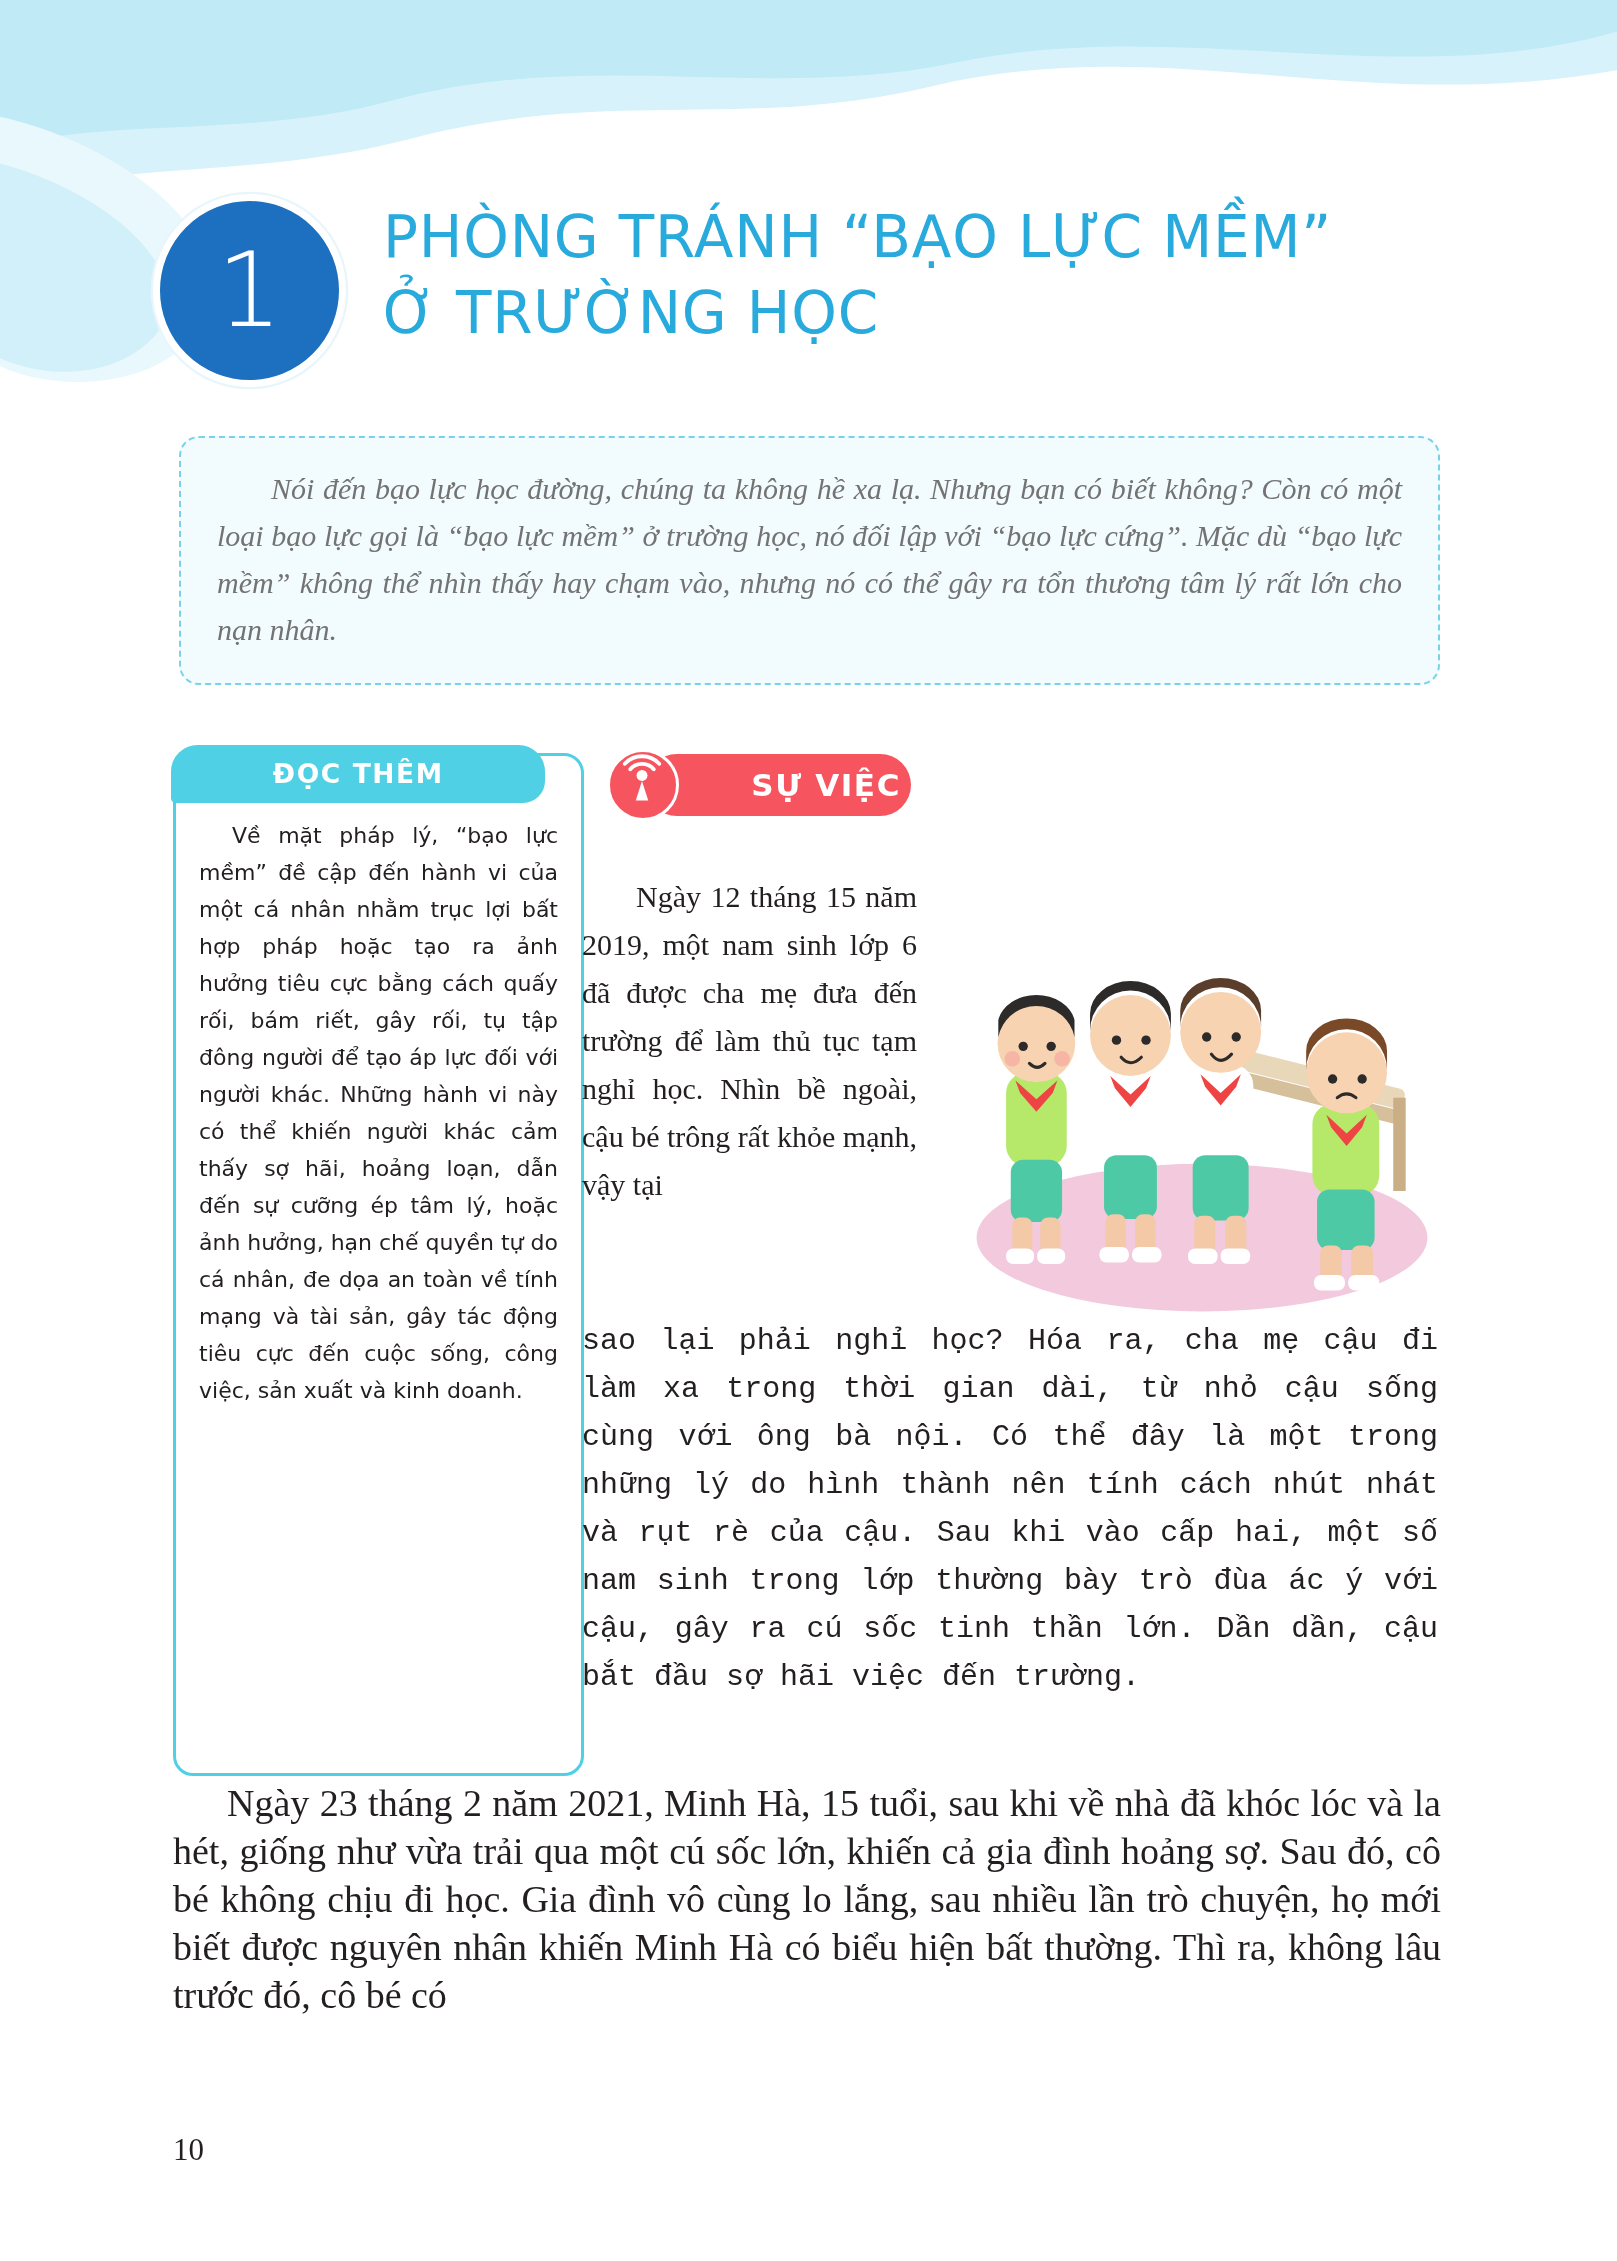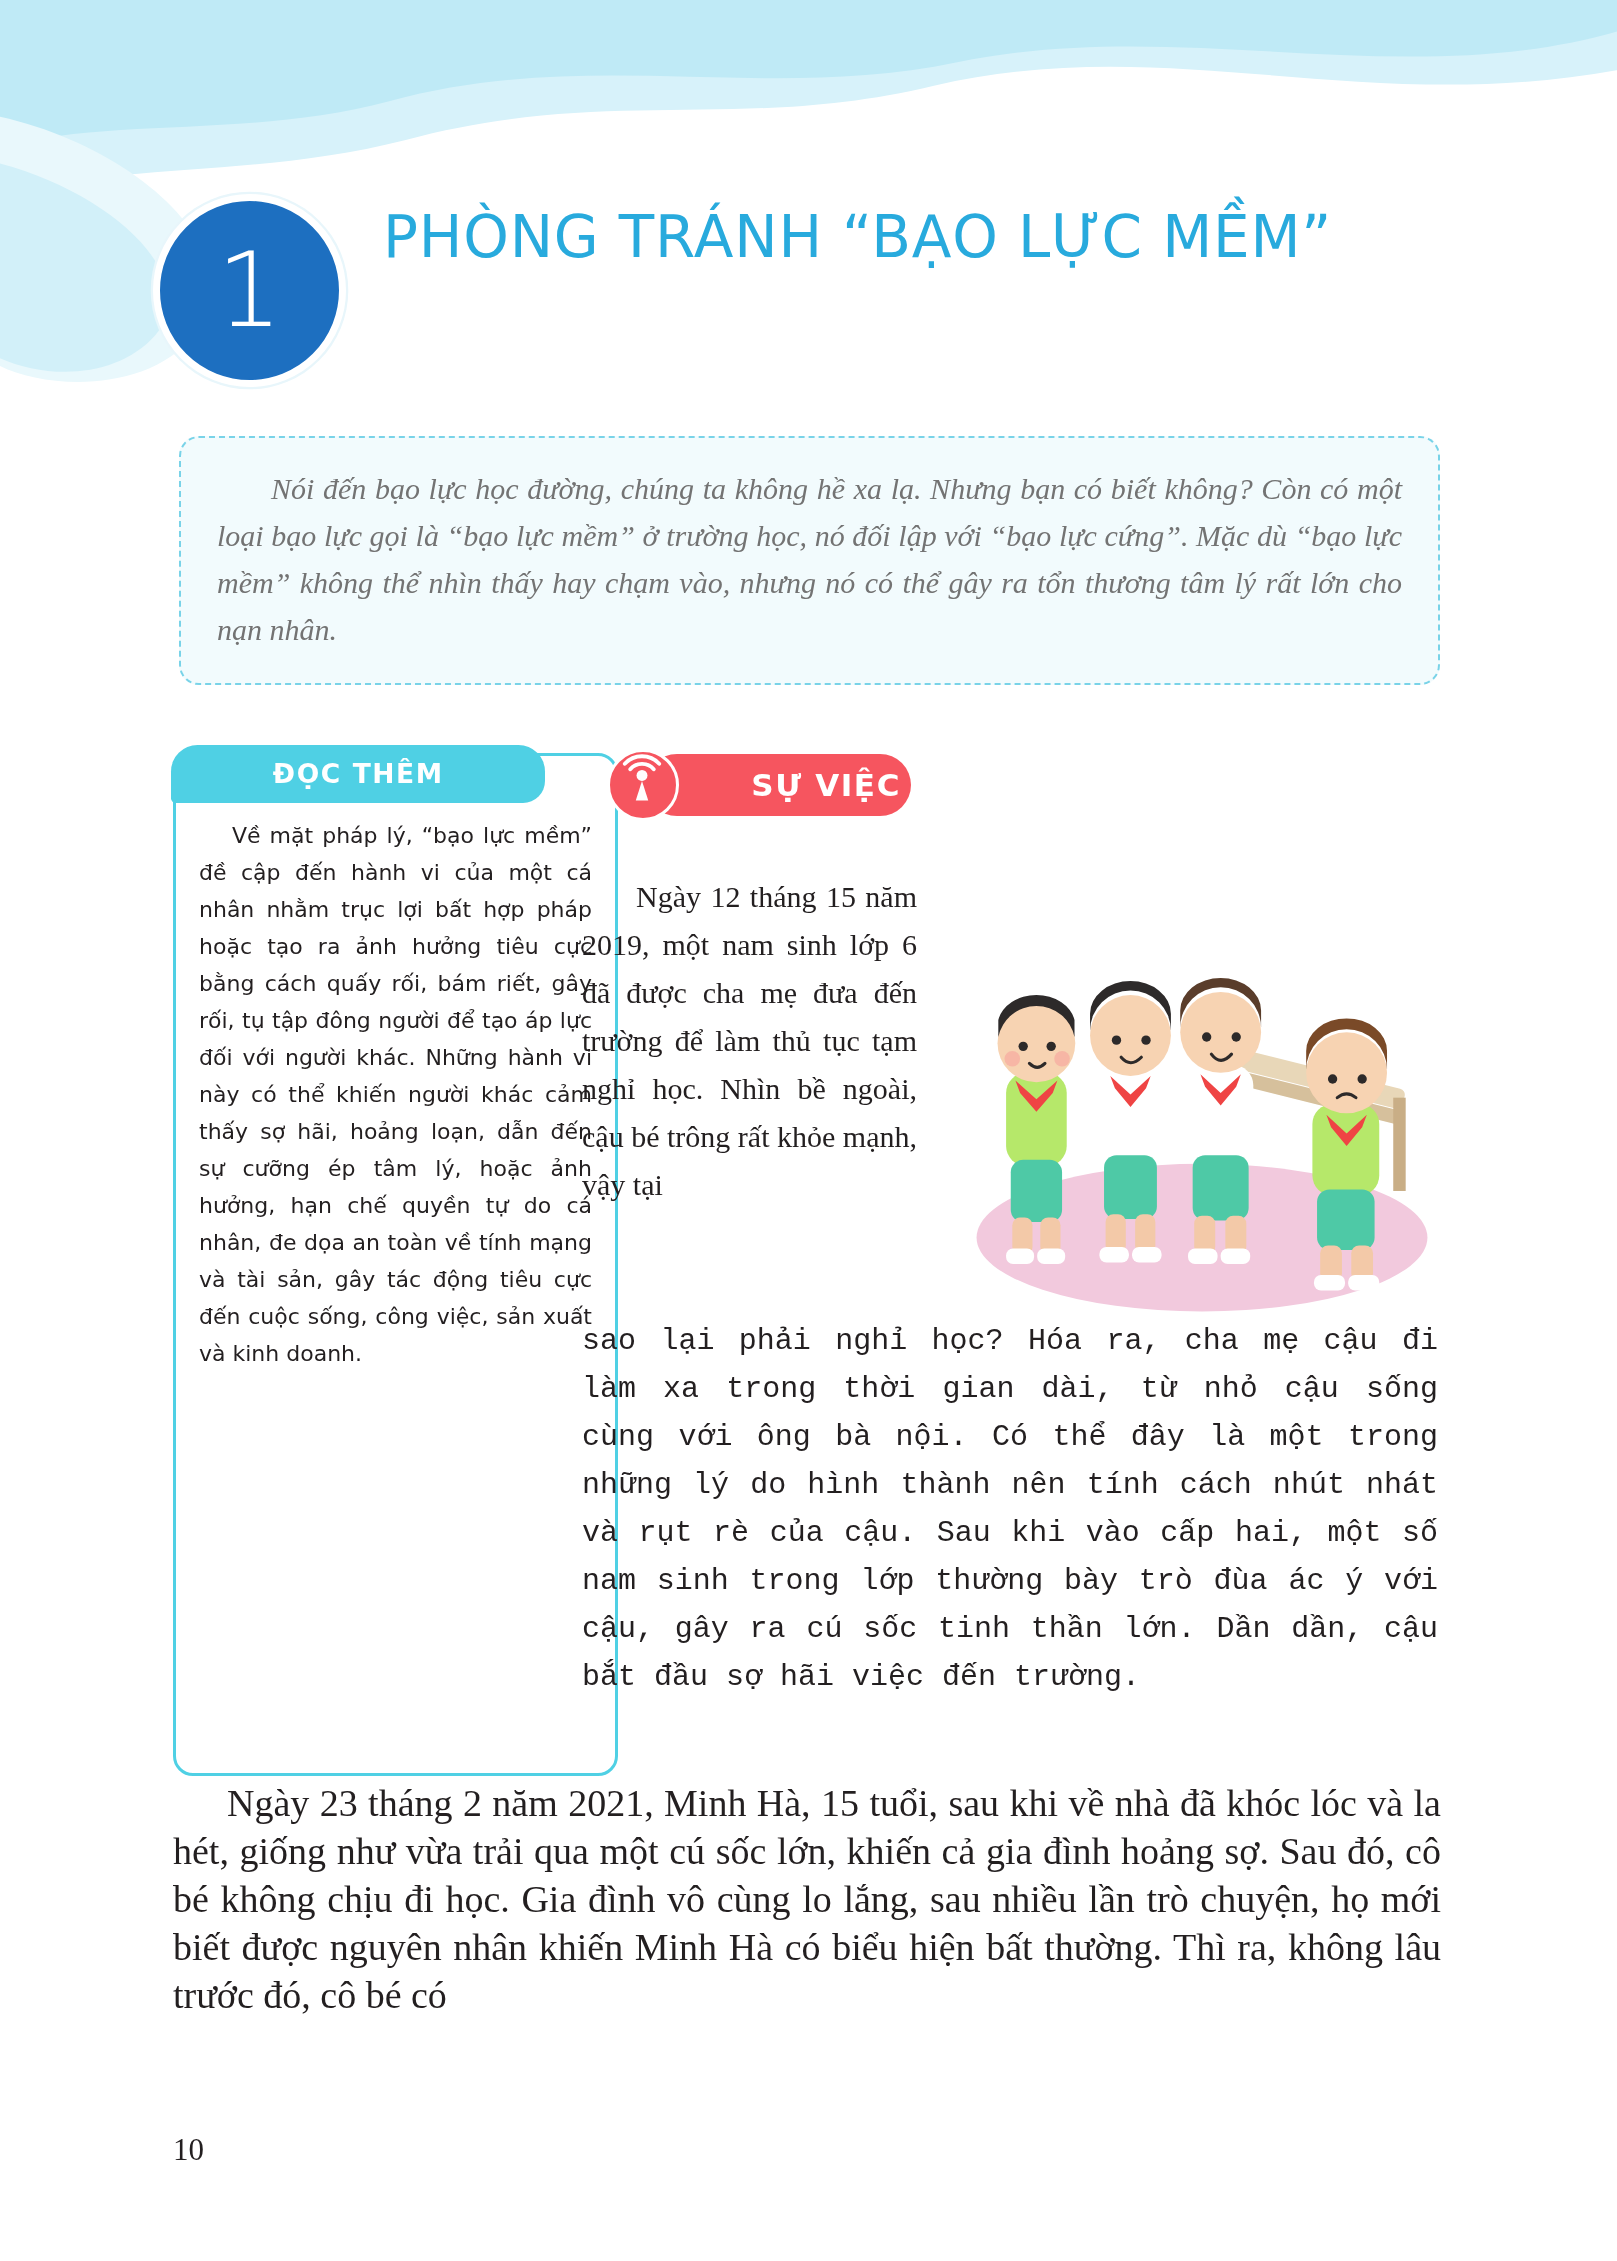--- a/index.html
+++ b/index.html
@@ -87,21 +87,21 @@
     text-indent: 54px;
     color: #737373;
     font-style: italic;
   }
 
   
   .sidebar {
     position: absolute;
     top: 753px;
     left: 173px;
-    width: 445px;
+    width: 411px;
     height: 1023px;
     border: 3.1px solid #4fd0e4;
     border-radius: 20px;
     box-sizing: border-box;
     background: #ffffff;
   }
   .sidebar-head {
     position: absolute;
     top: -11px;
     left: -4.7px;
@@ -250,20 +250,21 @@
   <path d="M0,0 H2079 V90 C1750,150 1500,40 1200,110 C950,170 780,110 520,180 C330,228 150,210 0,250 Z" fill="#d7f2fa"></path>
   <path d="M0,0 H2079 V40 C1800,120 1520,20 1230,80 C980,132 760,60 500,130 C320,178 140,150 0,190 Z" fill="#bfeaf6"></path>
   <path d="M0,150 C180,190 330,330 250,430 C190,505 60,500 0,470 Z" fill="#e9f8fc"></path>
   <path d="M0,210 C150,250 260,360 200,430 C150,487 60,487 0,460 Z" fill="#d2f0f9"></path>
 </svg>
 
 <div class="header">
   <div class="chapter-badge">1</div>
   <div class="title-block">
     <div class="title-line">PHÒNG TRÁNH “BẠO LỰC MỀM”</div>
+    <div class="title-line">Ở TRƯỜNG HỌC</div>
   </div>
 </div>
 
 <div class="intro-box">
   <p>Nói đến bạo lực học đường, chúng ta không hề xa lạ. Nhưng bạn có biết không? Còn có một loại bạo lực gọi là “bạo lực mềm” ở trường học, nó đối lập với “bạo lực cứng”. Mặc dù “bạo lực mềm” không thể nhìn thấy hay chạm vào, nhưng nó có thể gây ra tổn thương tâm lý rất lớn cho nạn nhân.</p>
 </div>
 
 <div class="sidebar">
   <div class="sidebar-head">ĐỌC THÊM</div>
   <div class="sidebar-body">

